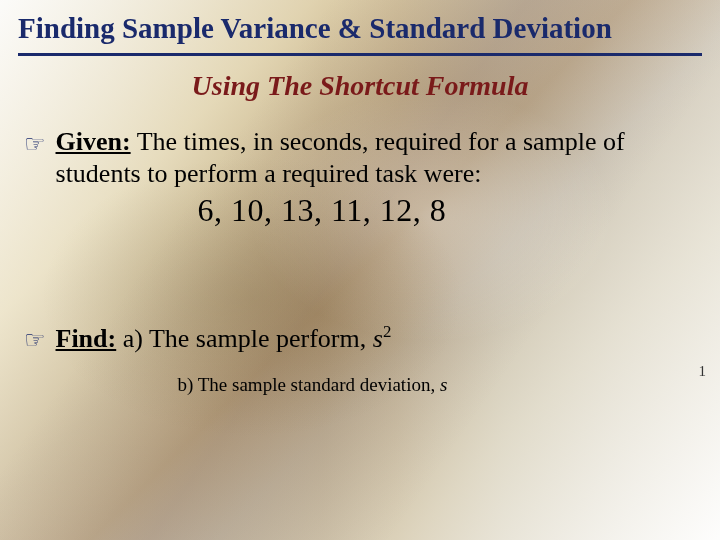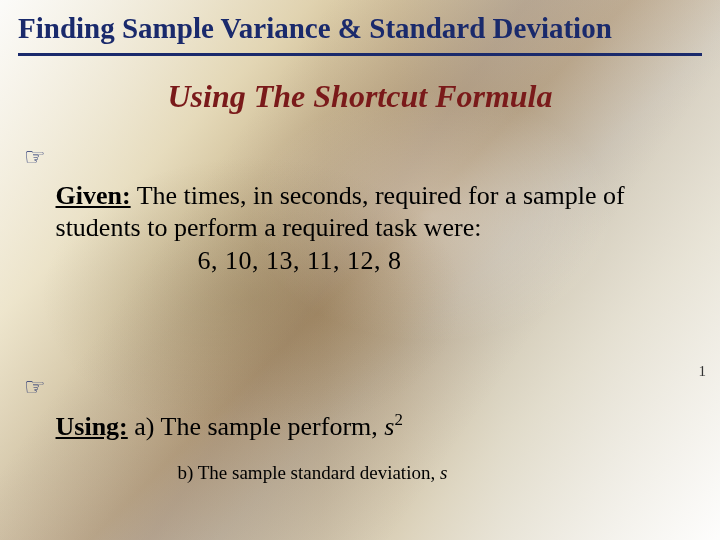--- a/index.html
+++ b/index.html
@@ -45,50 +45,50 @@
   }
   .rule {
     border: none;
     border-top: 3px solid #1a2a6c;
     margin-top: 2px;
   }
   .subtitle {
     color: #7a1a1a;
     font-style: italic;
     font-weight: bold;
-    font-size: 32px;
+    font-size: 28px;
     text-align: center;
-    margin-top: 22px;
+    margin-top: 14px;
   }
   .body {
     margin-top: 24px;
     font-size: 26px;
     color: #000;
   }
   .item {
     display: flex;
     align-items: flex-start;
     gap: 10px;
     margin-bottom: 8px;
   }
   .bullet {
     color: #1a2a6c;
     font-size: 24px;
     line-height: 32px;
     flex: 0 0 auto;
     margin-left: 6px;
     margin-top: 2px;
   }
-  .itemtext { flex: 1 1 auto; line-height: 1.22; margin-top: 41px; }
+  .itemtext { flex: 1 1 auto; line-height: 1.22; }
   .lead { font-weight: bold; text-decoration: underline; }
   .dataline {
     text-align: left;
     padding-left: 142px;
     margin-top: 2px;
-    font-size: 26px;
+    font-size: 32px;
     letter-spacing: 0.5px;
   }
   .find-block { margin-top: 92px; }
   .sub-b {
     margin-left: 122px;
     margin-top: 18px;
     font-size: 19px;
   }
   sup { font-size: 0.65em; vertical-align: super; }
   .ital { font-style: italic; }
@@ -117,21 +117,21 @@
       <div class="bullet">☞</div>
       <div class="itemtext">
         <span class="lead">Given:</span><span>  The times, in seconds, required for a sample of students to perform a required task were:</span>
         <div class="dataline">6,   10,   13,   11,   12,   8</div>
       </div>
     </div>
 
     <div class="item find-block">
       <div class="bullet">☞</div>
       <div class="itemtext">
-        <span class="lead">Using:</span><span>  a) The sample perform, </span><span class="ital">s</span><sup>2</sup>
+        <span class="lead">Find:</span><span>  a) The sample perform, </span><span class="ital">s</span><sup>2</sup>
         <div class="sub-b">
           <span>b) The sample standard deviation, </span><span class="ital">s</span>
         </div>
       </div>
     </div>
 
   </div>
 
   <div class="pagenum">1</div>
 </div>

